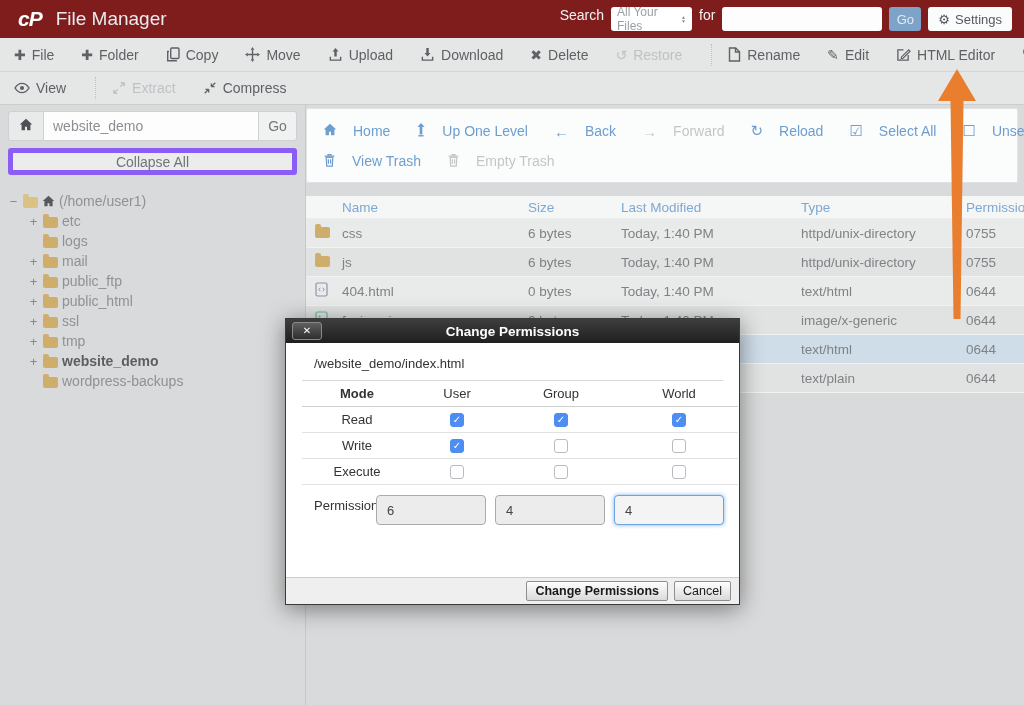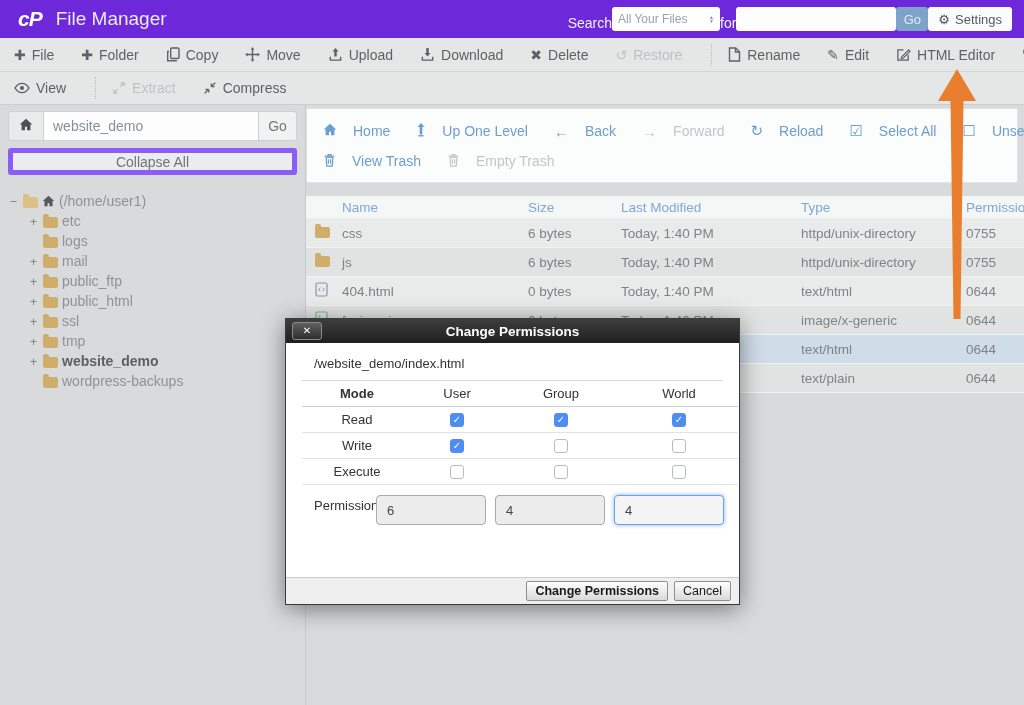--- a/index.html
+++ b/index.html
@@ -1,26 +1,26 @@
 <!DOCTYPE html>
 <html><head>
 <meta charset="utf-8">
 <style>
   * { margin:0; padding:0; box-sizing:border-box; }
   html,body { width:1024px; height:705px; overflow:hidden; }
   body { font-family:"Liberation Sans","DejaVu Sans",sans-serif; }
   .page { position:relative; width:1024px; height:705px; background:#d9dadb; overflow:hidden; }
 
   
-  .app-header { height:38px; background:#6d28d9; display:flex; align-items:center; padding:12px 12px; }
+  .app-header { height:38px; background:#7f1d1d; display:flex; align-items:center; padding:12px 12px; }
   .logo { color:#fff; font-weight:bold; font-style:italic; font-size:21px; letter-spacing:-1px; margin-left:6px; }
   .app-title { color:#e9ebee; font-size:19px; margin-left:14px; font-weight:400; }
-  .header-right { margin-left:auto; display:flex; align-items:flex-end; }
+  .header-right { margin-left:auto; display:flex; align-items:flex-start; gap:7px; }
   .hdr-label { color:#f0f2f4; font-size:14px; }
-  .fake-select { background:#fff; border-radius:3px; height:24px; width:108px; display:flex; align-items:center; padding:0 6px; color:#9aa0a6; font-size:12px; }
+  .fake-select { background:#fff; border-radius:3px; height:24px; width:81px; display:flex; align-items:center; padding:0 6px; color:#9aa0a6; font-size:12px; }
   .updown { margin-left:auto; display:flex; flex-direction:column; color:#8a9097; font-size:5px; line-height:4px; }
   .hdr-input { height:24px; width:160px; border:none; border-radius:3px; background:#fdfdfd; padding:0 6px; font-size:13px; }
   .go-btn { height:24px; width:32px; background:#7ea3c8; border:none; border-radius:3px; color:#e3ebf3; font-size:13px; }
   .settings-btn { height:24px; background:#fafbfb; border:none; border-radius:3px; color:#555b61; font-size:13px; padding:0 10px; display:flex; align-items:center; gap:5px; }
   .gear { font-size:13px; color:#4e545a; }
 
   
   .toolbar { background:#e5e6e6; display:flex; align-items:center; padding:0 14px; color:#5e6266; font-size:14px; }
   .tb1 { height:34px; border-bottom:1px solid #d4d5d5; }
   .tb2 { height:33px; border-bottom:1px solid #cccdcd; }

